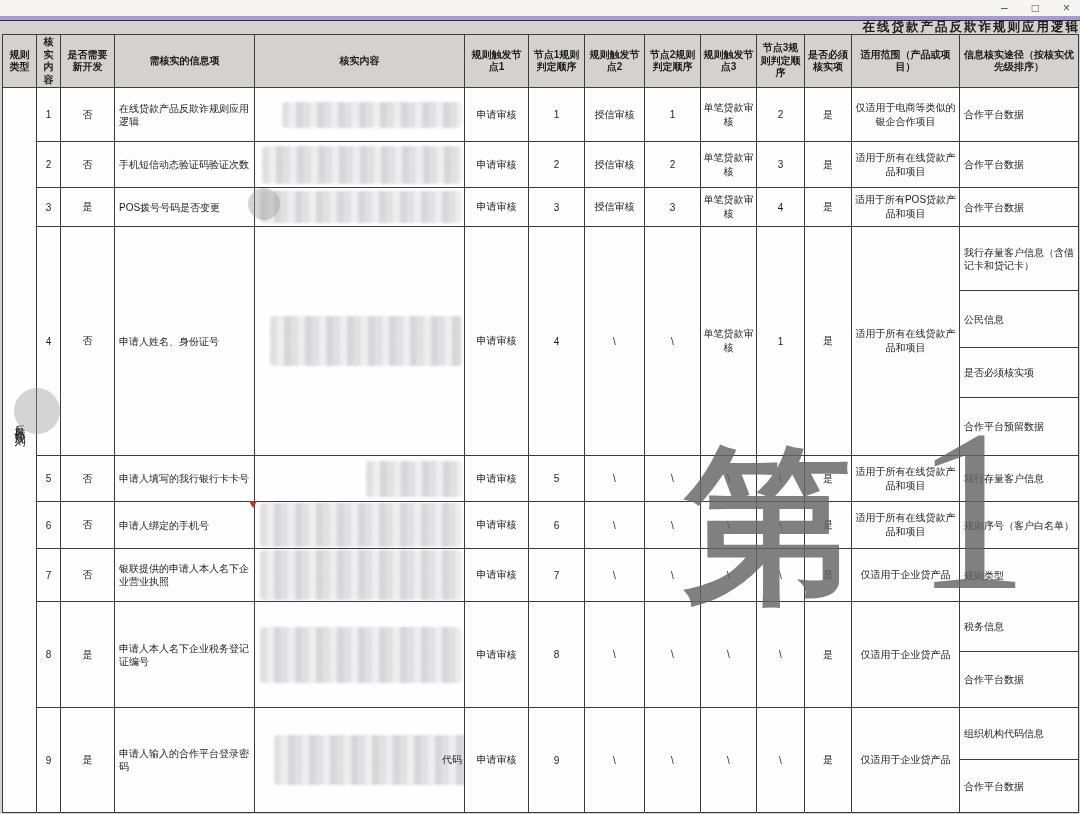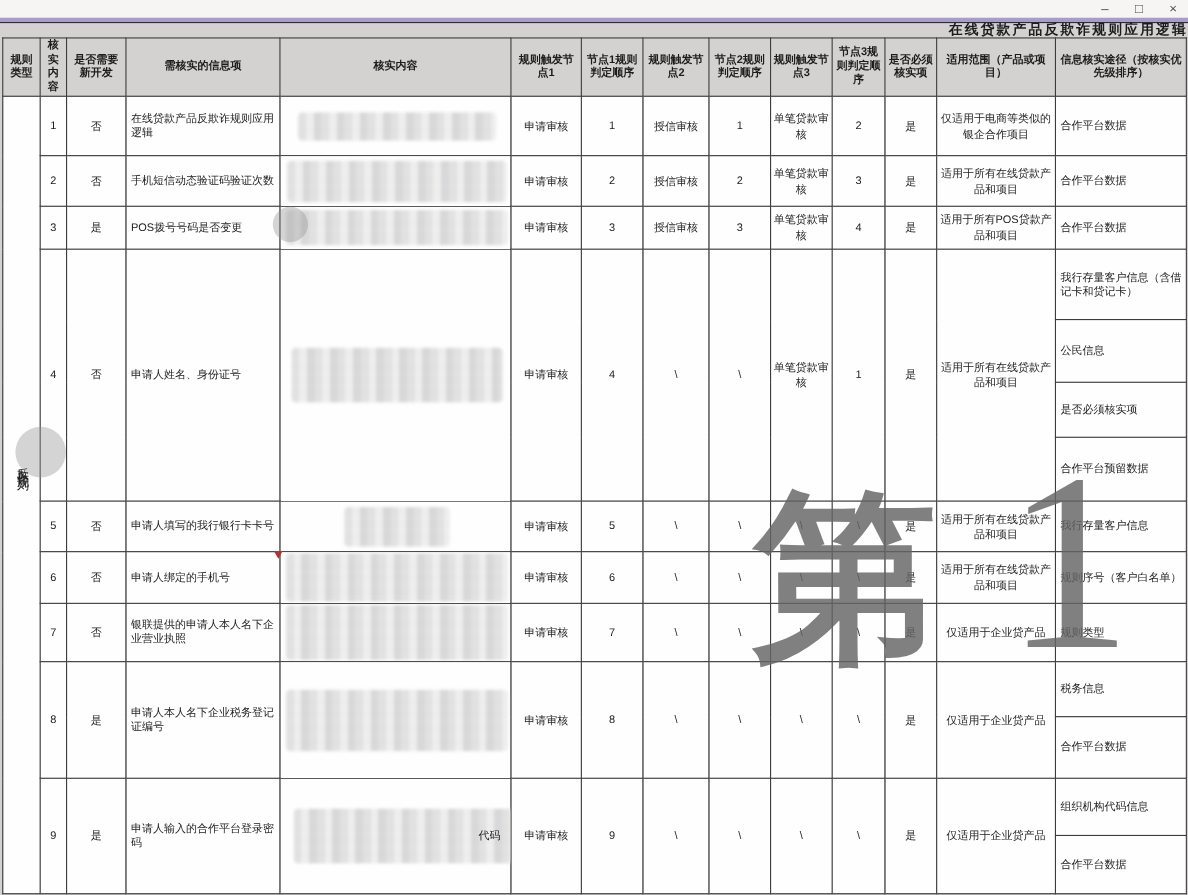--- a/index.html
+++ b/index.html
@@ -18,21 +18,21 @@
     font-size:12.5px; letter-spacing:2px; background:#d3d2d0; border-top:1px solid #2e2e2e; }
   table { border-collapse:collapse; table-layout:fixed; width:1076px; margin-left:2px; }
   th, td { border:1px solid #3c3c3c; font-size:10px; padding:1px 2px;
     text-align:center; vertical-align:middle; background:#fefefe; overflow:hidden; }
   thead th { background:#d3d2d0; font-weight:bold; height:52px; line-height:1.25; }
   .cell-left { text-align:left; padding-left:4px; line-height:1.3; }
   .rule-type-cell { background:#fefefe; }
   .vert-text { writing-mode:vertical-rl; text-orientation:upright; letter-spacing:3px;
     font-size:11px; margin:0 auto; position:relative; top:-28px; }
   .content-cell { position:relative; }
-  .wrap { display:flex; align-items:center; justify-content:center; padding-left:3px; }
+  .wrap { display:flex; align-items:center; justify-content:flex-end; padding-left:3px; }
   .redact {
     background:
       repeating-linear-gradient(90deg, rgba(224,224,224,.9) 0 7px, rgba(238,238,238,.9) 7px 14px, rgba(214,214,216,.9) 14px 21px),
       repeating-linear-gradient(0deg, rgba(235,235,235,.8) 0 6px, rgba(221,221,223,.8) 6px 12px);
     border-radius:4px; filter:blur(1.3px);
   }
   .frag { margin-left:-32px; z-index:2; font-size:10px; }
   .wm-char { position:absolute; left:684px; top:441px; font-size:168px; line-height:1;
     font-family:"DejaVu Serif","Liberation Serif",serif; font-weight:bold;
     color:rgba(100,100,100,0.82); z-index:6; pointer-events:none; }

